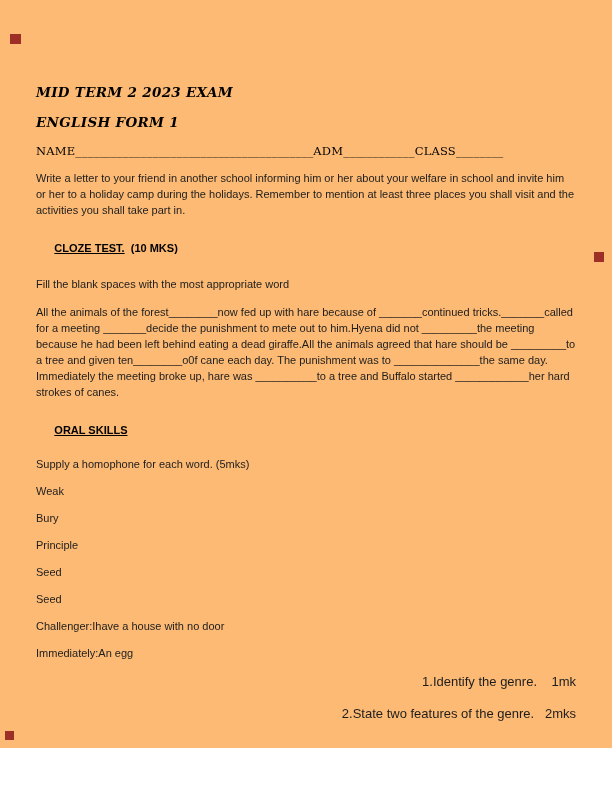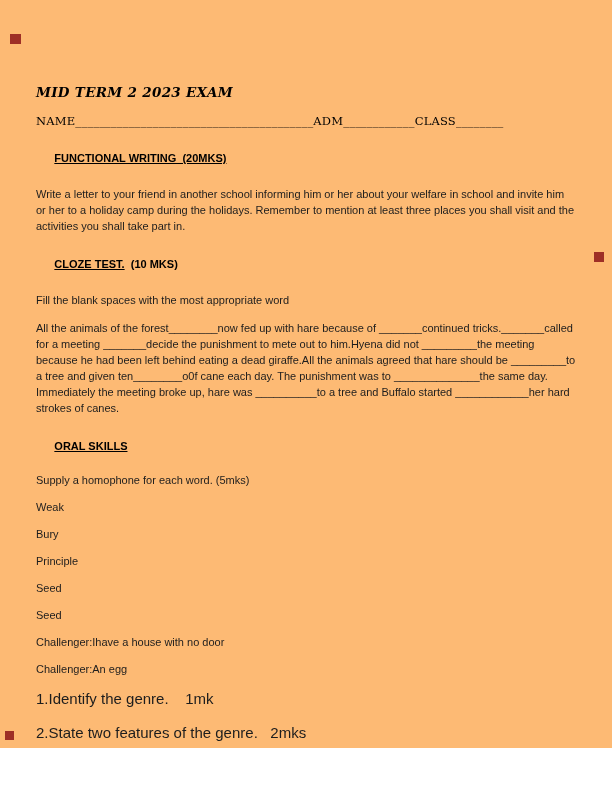--- a/index.html
+++ b/index.html
@@ -51,23 +51,24 @@
     margin:0 0 12px 0;
     white-space:pre-wrap;
   }
   .spaced{ margin-bottom:12px; }
   .word-item{
     font-size:11px;
     margin:0 0 15px 0;
     white-space:pre-wrap;
   }
   .q-item{
-    font-size:15px;
-    margin:0 0 17px 0;
+    font-size:13px;
+    margin:0 0 17px 7px;
     white-space:pre-wrap;
+    text-align:right;
   }
   .artifact{
     position:absolute;
     background:#9e2f26;
   }
   .artifact.a1{ left:10px;  top:34px;  width:11px; height:10px; }
   .artifact.a2{ left:594px; top:252px; width:10px; height:10px; }
   .artifact.a3{ left:5px;   top:731px; width:9px;  height:9px; }
 </style>
 </head>
@@ -75,45 +76,43 @@
 
 <div class="page">
 
   <span class="artifact a1"></span>
   <span class="artifact a2"></span>
   <span class="artifact a3"></span>
 
   <div class="content">
 
     <div class="script-title">MID TERM 2 2023 EXAM</div>
+    <div class="script-title">ENGLISH FORM 1</div>
 
     <div class="name-line">NAME________________________________________ADM____________CLASS________</div>
 
-    <div class="section-heading">
-      <span class="u">FUNCTIONAL WRITING  (20MKS)</span>
-    </div>
     <div class="body-text">Write a letter to your friend in another school informing him or her about your welfare in school and invite him or her to a holiday camp during the holidays. Remember to mention at least three places you shall visit and the activities you shall take part in.</div>
 
     <div class="section-heading">
       <span class="u">CLOZE TEST.</span><span>  (10 MKS)</span>
     </div>
     <div class="body-text spaced">Fill the blank spaces with the most appropriate word</div>
     <div class="body-text">All the animals of the forest________now fed up with hare because of _______continued tricks._______called for a meeting _______decide the punishment to mete out to him.Hyena did not _________the meeting because he had been left behind eating a dead giraffe.All the animals agreed that hare should be _________to a tree and given ten________o0f cane each day. The punishment was to ______________the same day. Immediately the meeting broke up, hare was __________to a tree and Buffalo started ____________her hard strokes of canes.</div>
 
     <div class="section-heading">
       <span class="u">ORAL SKILLS</span>
     </div>
     <div class="word-item">Supply a homophone for each word. (5mks)</div>
 
     <div class="word-item">Weak</div>
     <div class="word-item">Bury</div>
     <div class="word-item">Principle</div>
     <div class="word-item">Seed</div>
     <div class="word-item">Seed</div>
 
     <div class="word-item">Challenger:Ihave a house with no door</div>
-    <div class="word-item">Challenger:An egg</div>
+    <div class="word-item">Immediately:An egg</div>
 
     <div class="q-item">1.Identify the genre.    1mk</div>
     <div class="q-item">2.State two features of the genre.   2mks</div>
 
   </div>
 </div>
 
 </body></html>

